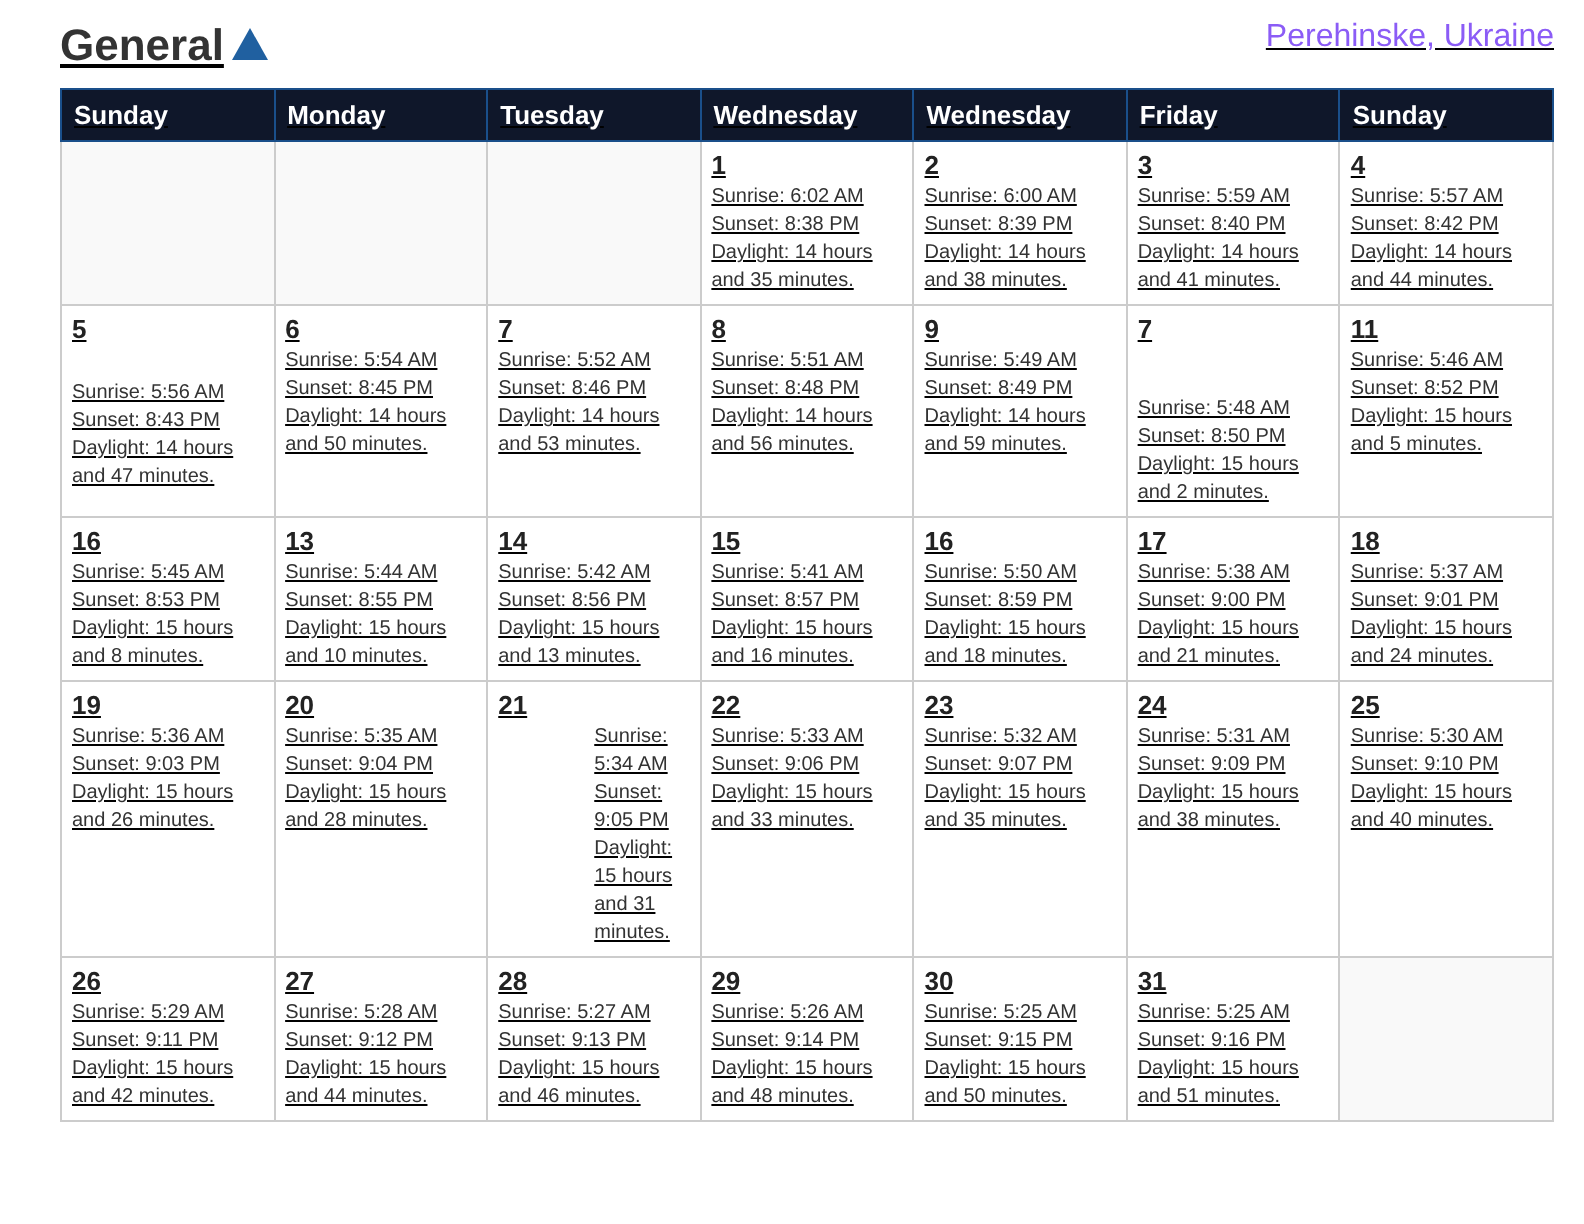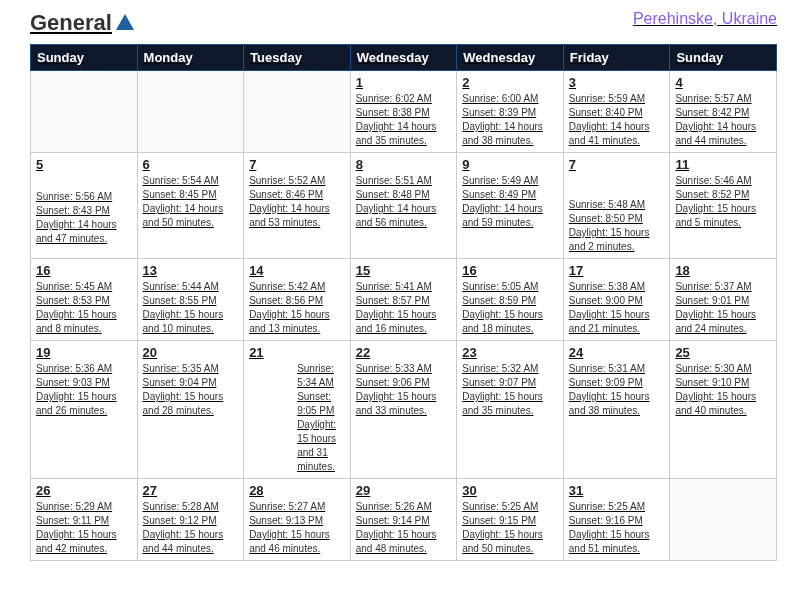--- a/index.html
+++ b/index.html
@@ -223,21 +223,21 @@
           </td>
           <td>
             <span class="day-number">15</span>
             <div class="day-info" style="white-space: pre-line;">Sunrise: 5:41 AM
 Sunset: 8:57 PM
 Daylight: 15 hours
 and 16 minutes.</div>
           </td>
           <td>
             <span class="day-number">16</span>
-            <div class="day-info" style="white-space: pre-line;">Sunrise: 5:05 AM
+            <div class="day-info" style="white-space: pre-line;">Sunrise: 5:50 AM
 Sunset: 8:59 PM
 Daylight: 15 hours
 and 18 minutes.</div>
           </td>
           <td>
             <span class="day-number">17</span>
             <div class="day-info" style="white-space: pre-line;">Sunrise: 5:38 AM
 Sunset: 9:00 PM
 Daylight: 15 hours
 and 21 minutes.</div>

